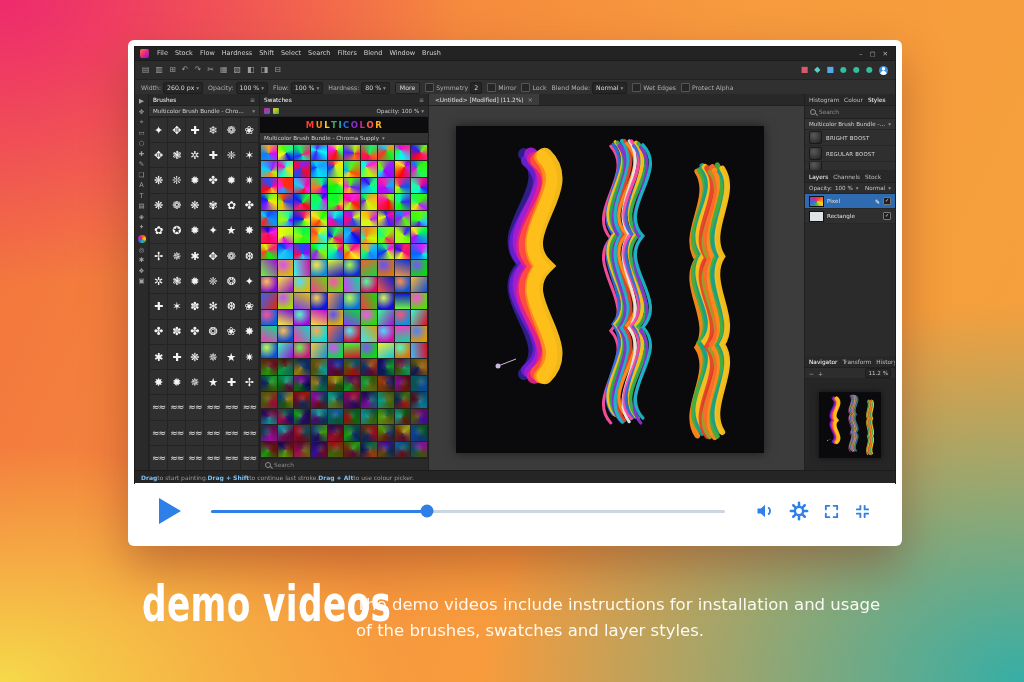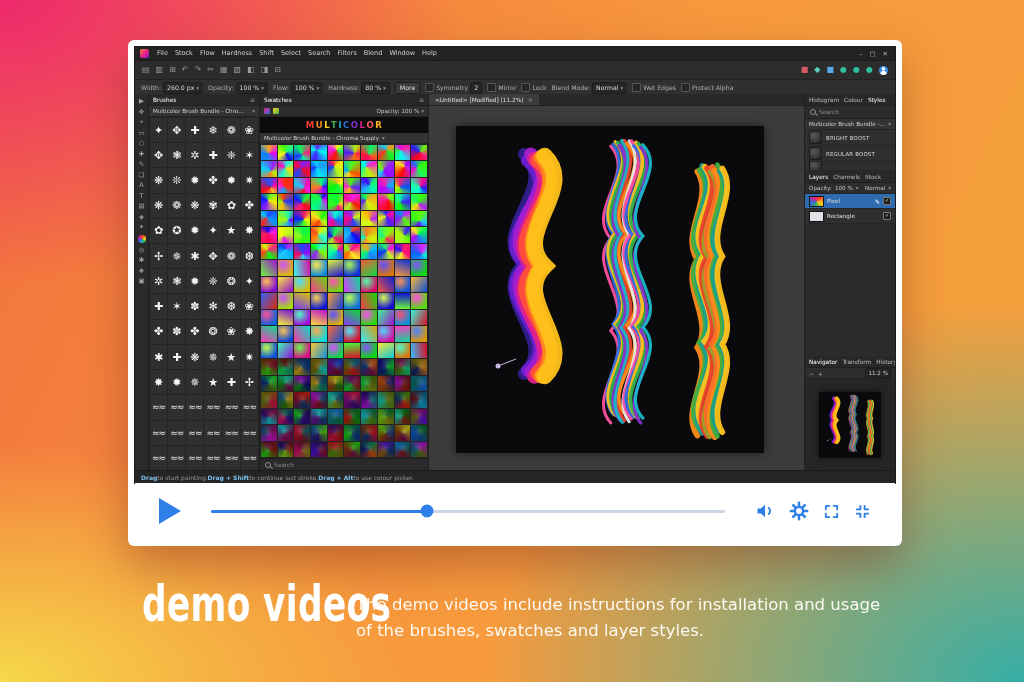--- a/index.html
+++ b/index.html
@@ -131,21 +131,21 @@
             <span class="menu-item">File</span>
             <span class="menu-item">Stock</span>
             <span class="menu-item">Flow</span>
             <span class="menu-item">Hardness</span>
             <span class="menu-item">Shift</span>
             <span class="menu-item">Select</span>
             <span class="menu-item">Search</span>
             <span class="menu-item">Filters</span>
             <span class="menu-item">Blend</span>
             <span class="menu-item">Window</span>
-            <span class="menu-item">Help</span>
+            <span class="menu-item">Brush</span>
           </span>
         <span class="win-controls" id="win-controls">
             <span class="winbtn">–</span>
             <span class="winbtn">▢</span>
             <span class="winbtn">✕</span>
           </span>
       </div>
 
       <div class="toolbar">
         <span class="tb-group" id="toolbar-left">

